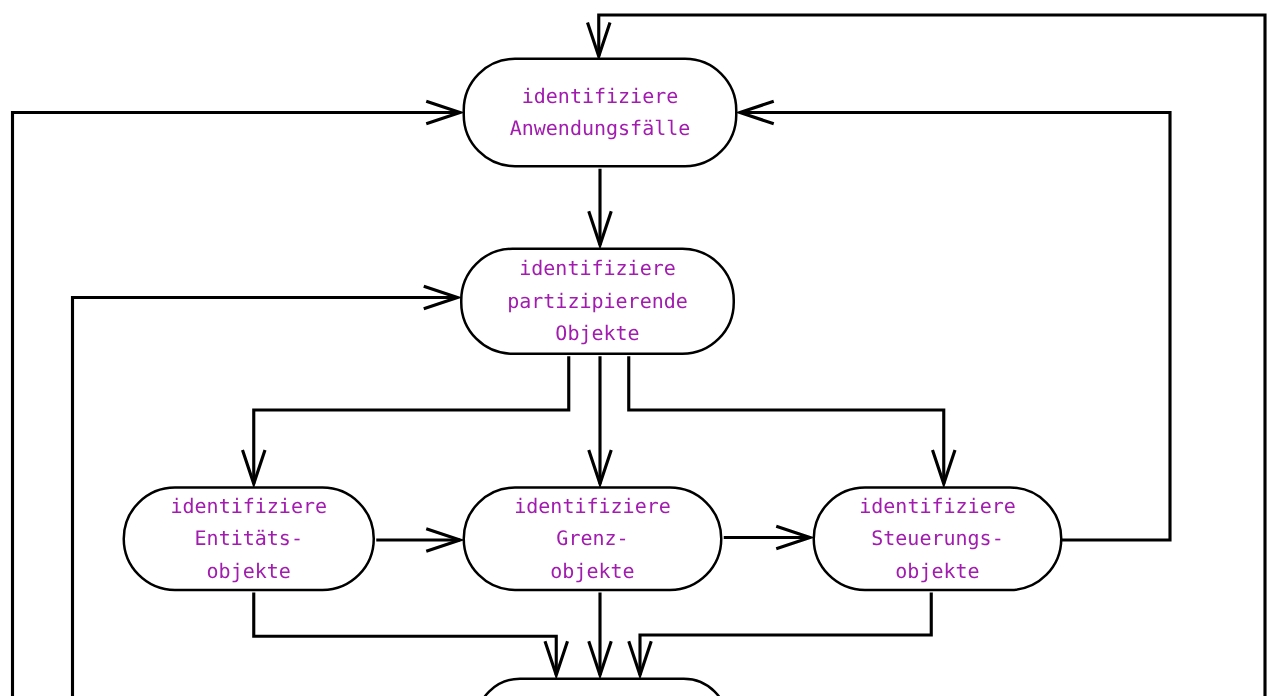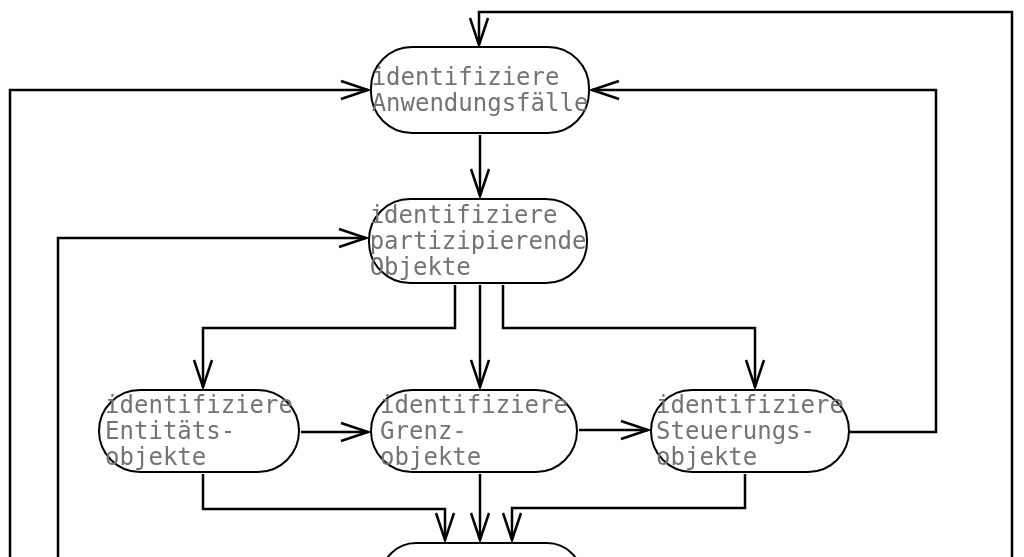--- a/index.html
+++ b/index.html
@@ -32,23 +32,24 @@
     box-sizing: border-box;
     background: #ffffff;
     border: 2.5px solid #000000;
     border-radius: 42px;
     display: flex;
     align-items: center;
     justify-content: center;
   }
   .node .node-label {
     white-space: pre-line;
-    font-size: 24px;
+    text-align: center;
+    font-size: 16px;
     line-height: 26px;
-    color: #737373;
+    color: #a21caf;
   }
   .node.partial {
     border-radius: 36px;
   }
 </style>
 </head>
 <body>
 
 <div class="canvas">
   <svg class="edges-svg" id="edges-svg" viewBox="0 0 1024 557">

